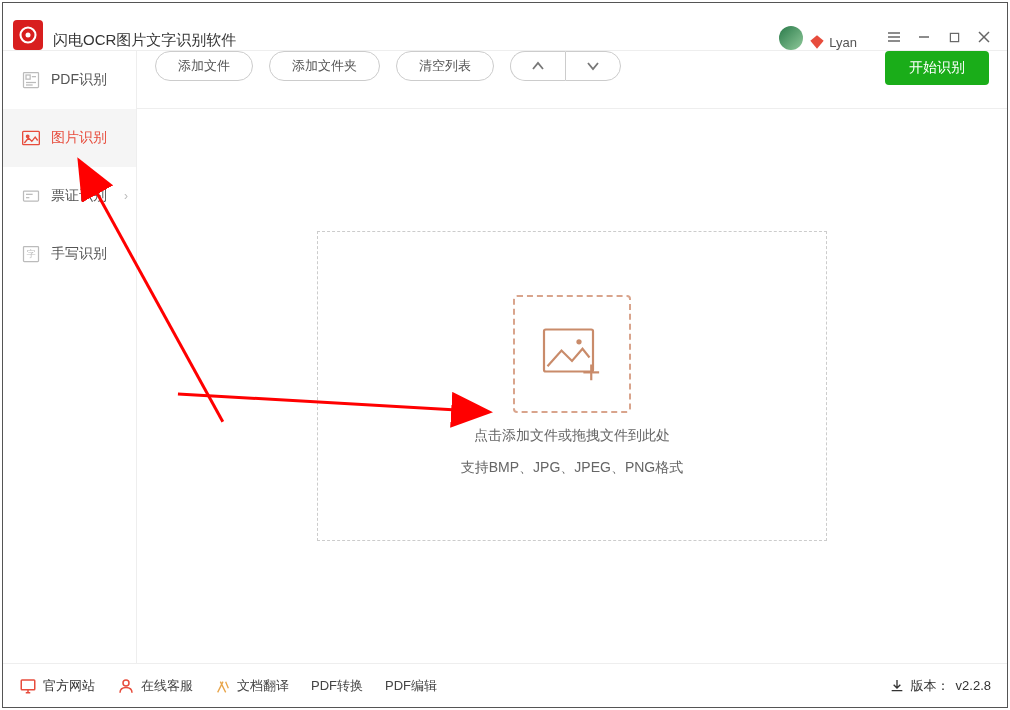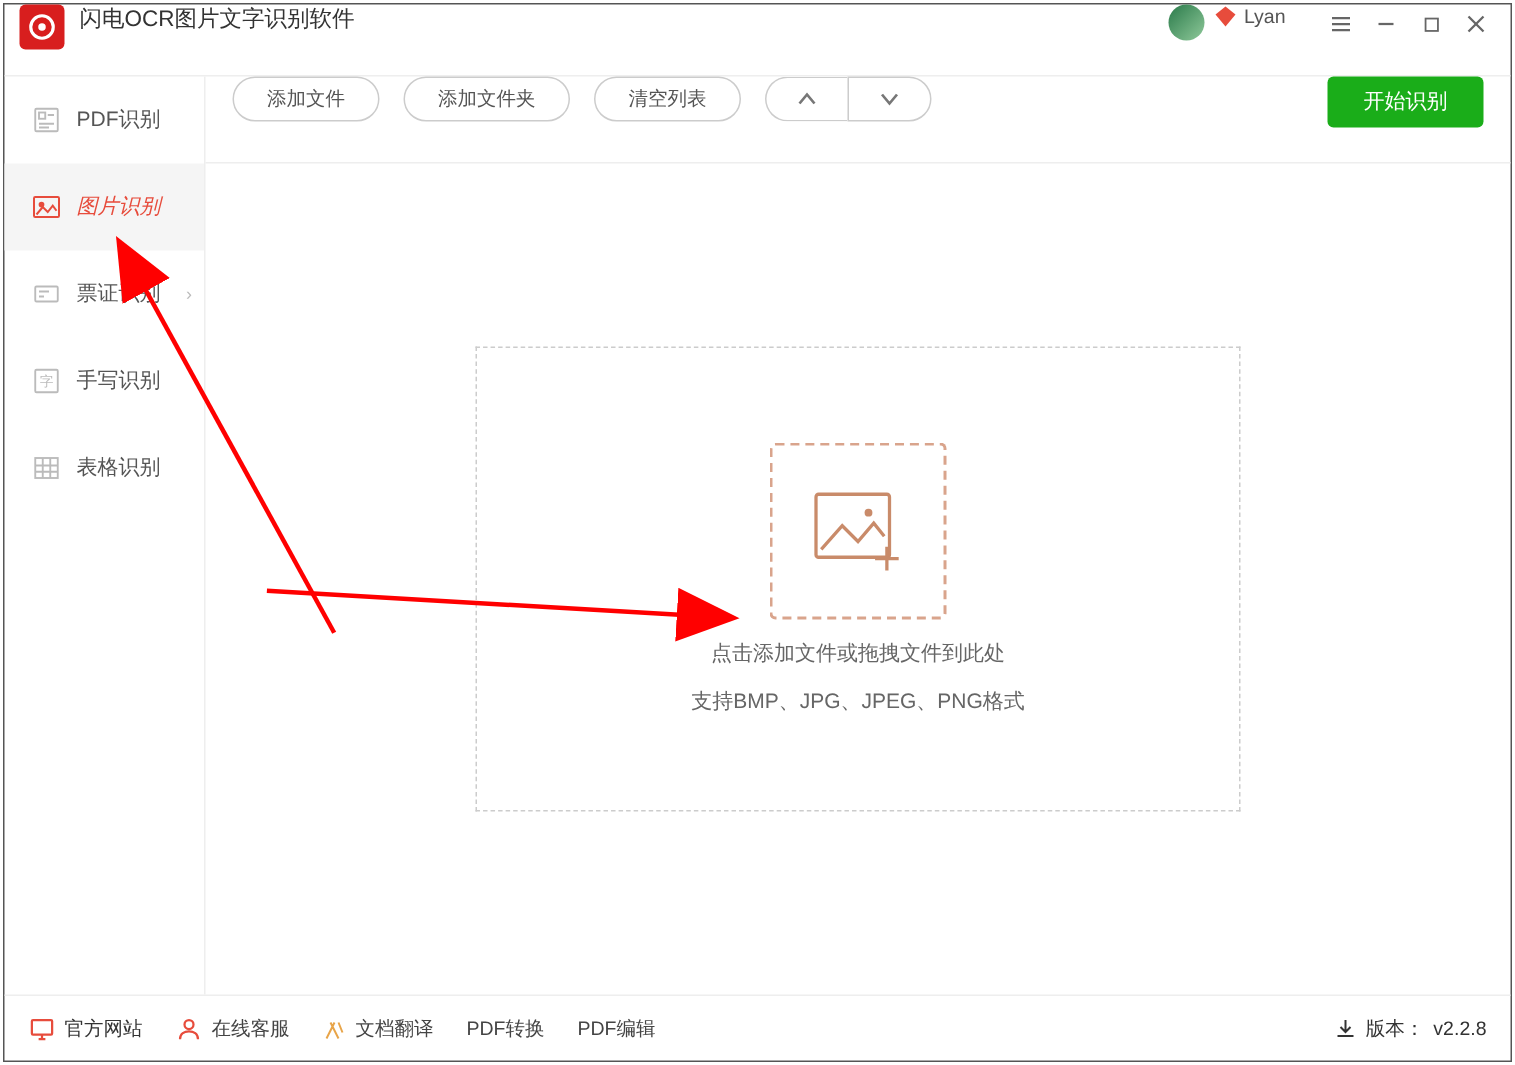--- a/index.html
+++ b/index.html
@@ -1,36 +1,36 @@
 <!DOCTYPE html>
 <html><head>
 <meta charset="utf-8">
 <style>
 * { margin: 0; padding: 0; box-sizing: border-box; font-family: "Microsoft YaHei", Arial, sans-serif; }
 body { background: #fff; width: 1010px; height: 710px; overflow: hidden; }
 .app { width: 1006px; height: 706px; margin: 2px; border: 1px solid #555; background: #fff; display: flex; flex-direction: column; position: relative; }
 
 
-.titlebar { height: 48px; display: flex; align-items: flex-start; padding: 0 10px; border-bottom: 1px solid #eee; }
+.titlebar { height: 48px; display: flex; align-items: flex-end; padding: 0 10px; border-bottom: 1px solid #eee; }
 .logo { width: 30px; height: 30px; background: #d81e1e; border-radius: 4px; display: flex; align-items: center; justify-content: center; margin-right: 10px; }
 .logo svg { width: 20px; height: 20px; }
 .app-title { font-size: 15px; color: #333; flex: 0 0 auto; }
 .title-spacer { flex: 1; }
 .avatar { width: 24px; height: 24px; border-radius: 50%; background: linear-gradient(135deg,#2a7a4a,#8fc99a); margin-right: 6px; }
 .vip-badge { width: 16px; height: 16px; margin-right: 4px; display: flex; align-items: center; justify-content: center; }
 .username { font-size: 13px; color: #555; margin-right: 20px; }
 .win-btn { width: 26px; height: 26px; display: flex; align-items: center; justify-content: center; color: #666; cursor: pointer; margin-left: 4px; }
 
 
 .content { flex: 1; display: flex; min-height: 0; }
 
 
 .sidebar { width: 134px; border-right: 1px solid #eee; display: flex; flex-direction: column; }
 .side-item { height: 58px; display: flex; align-items: center; padding-left: 18px; gap: 10px; font-size: 14px; color: #555; cursor: pointer; border-bottom: 1px solid transparent; }
-.side-item.active { background: #f5f5f5; color: #e74c3c; font-style: italic; }
+.side-item.active { background: #f5f5f5; color: #e74c3c; }
 .side-icon { width: 20px; height: 20px; display: flex; align-items: center; justify-content: center; }
 .side-chevron { margin-left: auto; margin-right: 8px; color: #bbb; font-size: 12px; }
 
 
 .main { flex: 1; display: flex; flex-direction: column; }
 .toolbar { height: 58px; display: flex; align-items: flex-start; padding: 0 18px; gap: 16px; border-bottom: 1px solid #eee; }
 .pill-btn { height: 30px; border: 1px solid #ccc; border-radius: 15px; background: #fff; padding: 0 22px; font-size: 13px; color: #555; cursor: pointer; }
 .updown { display: flex; }
 .updown .pill-btn { border-radius: 0; padding: 0 20px; }
 .updown .pill-btn:first-child { border-radius: 15px 0 0 15px; border-right: none; }
@@ -136,32 +136,20 @@
         <span class="side-chevron">›</span>
       </div>
       <div class="side-item">
         <span class="side-icon">
           <svg width="20" height="20" viewBox="0 0 24 24" fill="none" stroke="#bbb" stroke-width="1.5">
               <rect x="3" y="3" width="18" height="18" rx="1"></rect>
               <text x="12" y="16" font-size="11" text-anchor="middle" fill="#bbb" stroke="none">字</text>
             </svg>
         </span>
         <span>手写识别</span>
-      </div>
-      <div class="side-item">
-        <span class="side-icon">
-          <svg width="20" height="20" viewBox="0 0 24 24" fill="none" stroke="#bbb" stroke-width="1.5">
-              <rect x="3" y="4" width="18" height="16"></rect>
-              <line x1="3" y1="10" x2="21" y2="10"></line>
-              <line x1="3" y1="15" x2="21" y2="15"></line>
-              <line x1="9" y1="4" x2="9" y2="20"></line>
-              <line x1="15" y1="4" x2="15" y2="20"></line>
-            </svg>
-        </span>
-        <span>表格识别</span>
       </div>
     </div>
 
     <div class="main">
       <div class="toolbar">
         <button class="pill-btn">添加文件</button>
         <button class="pill-btn">添加文件夹</button>
         <button class="pill-btn">清空列表</button>
         <div class="updown">
           <button class="pill-btn">

